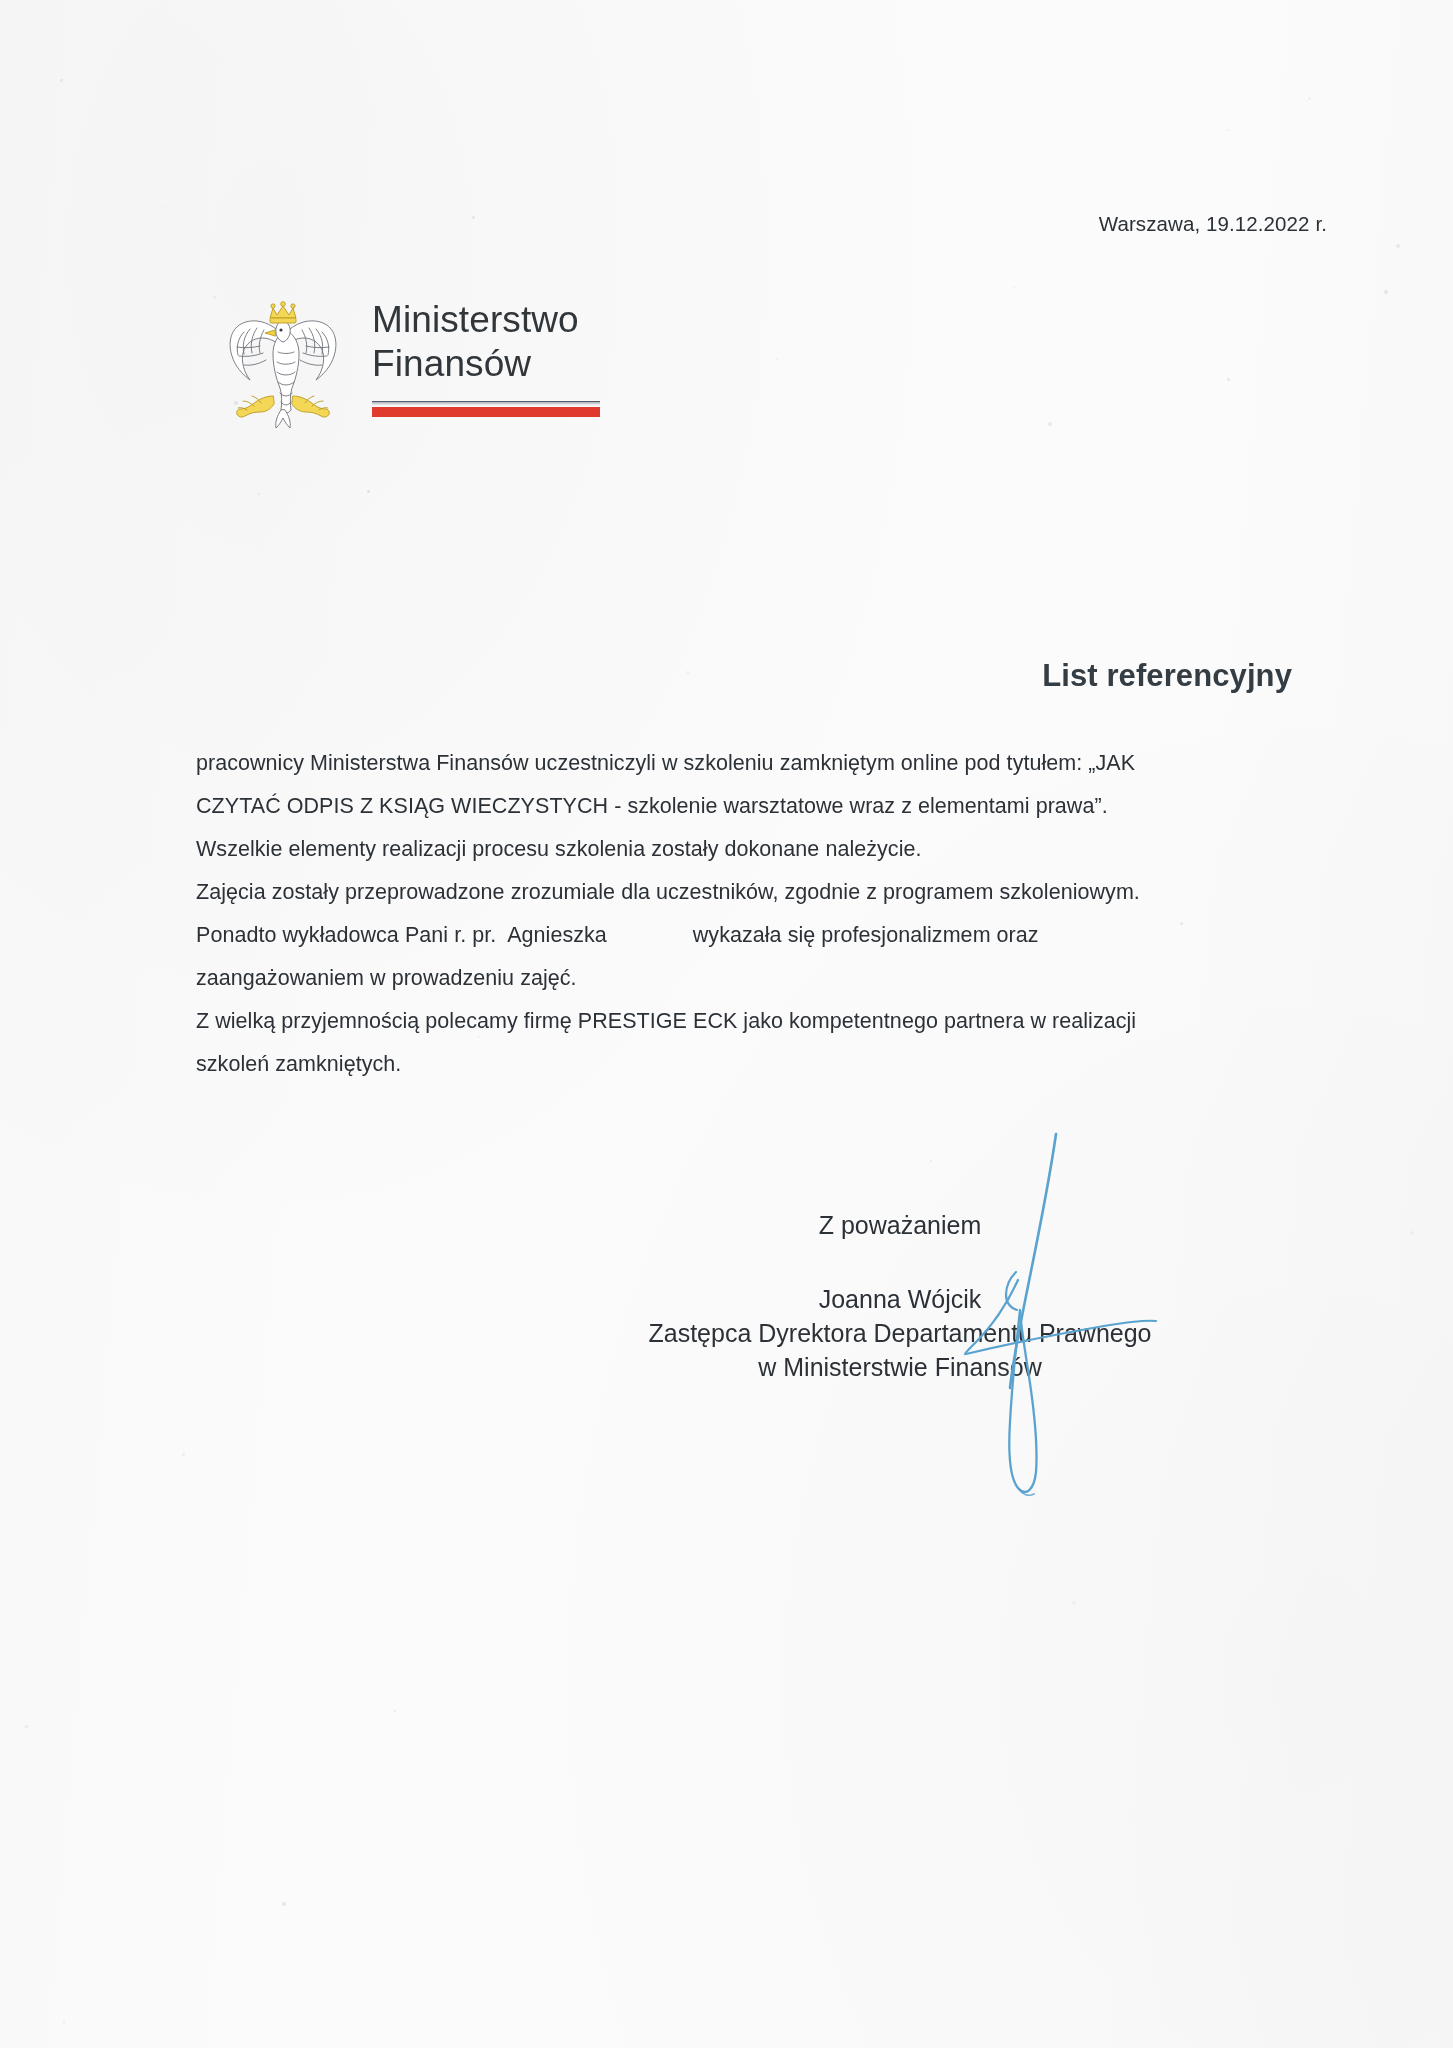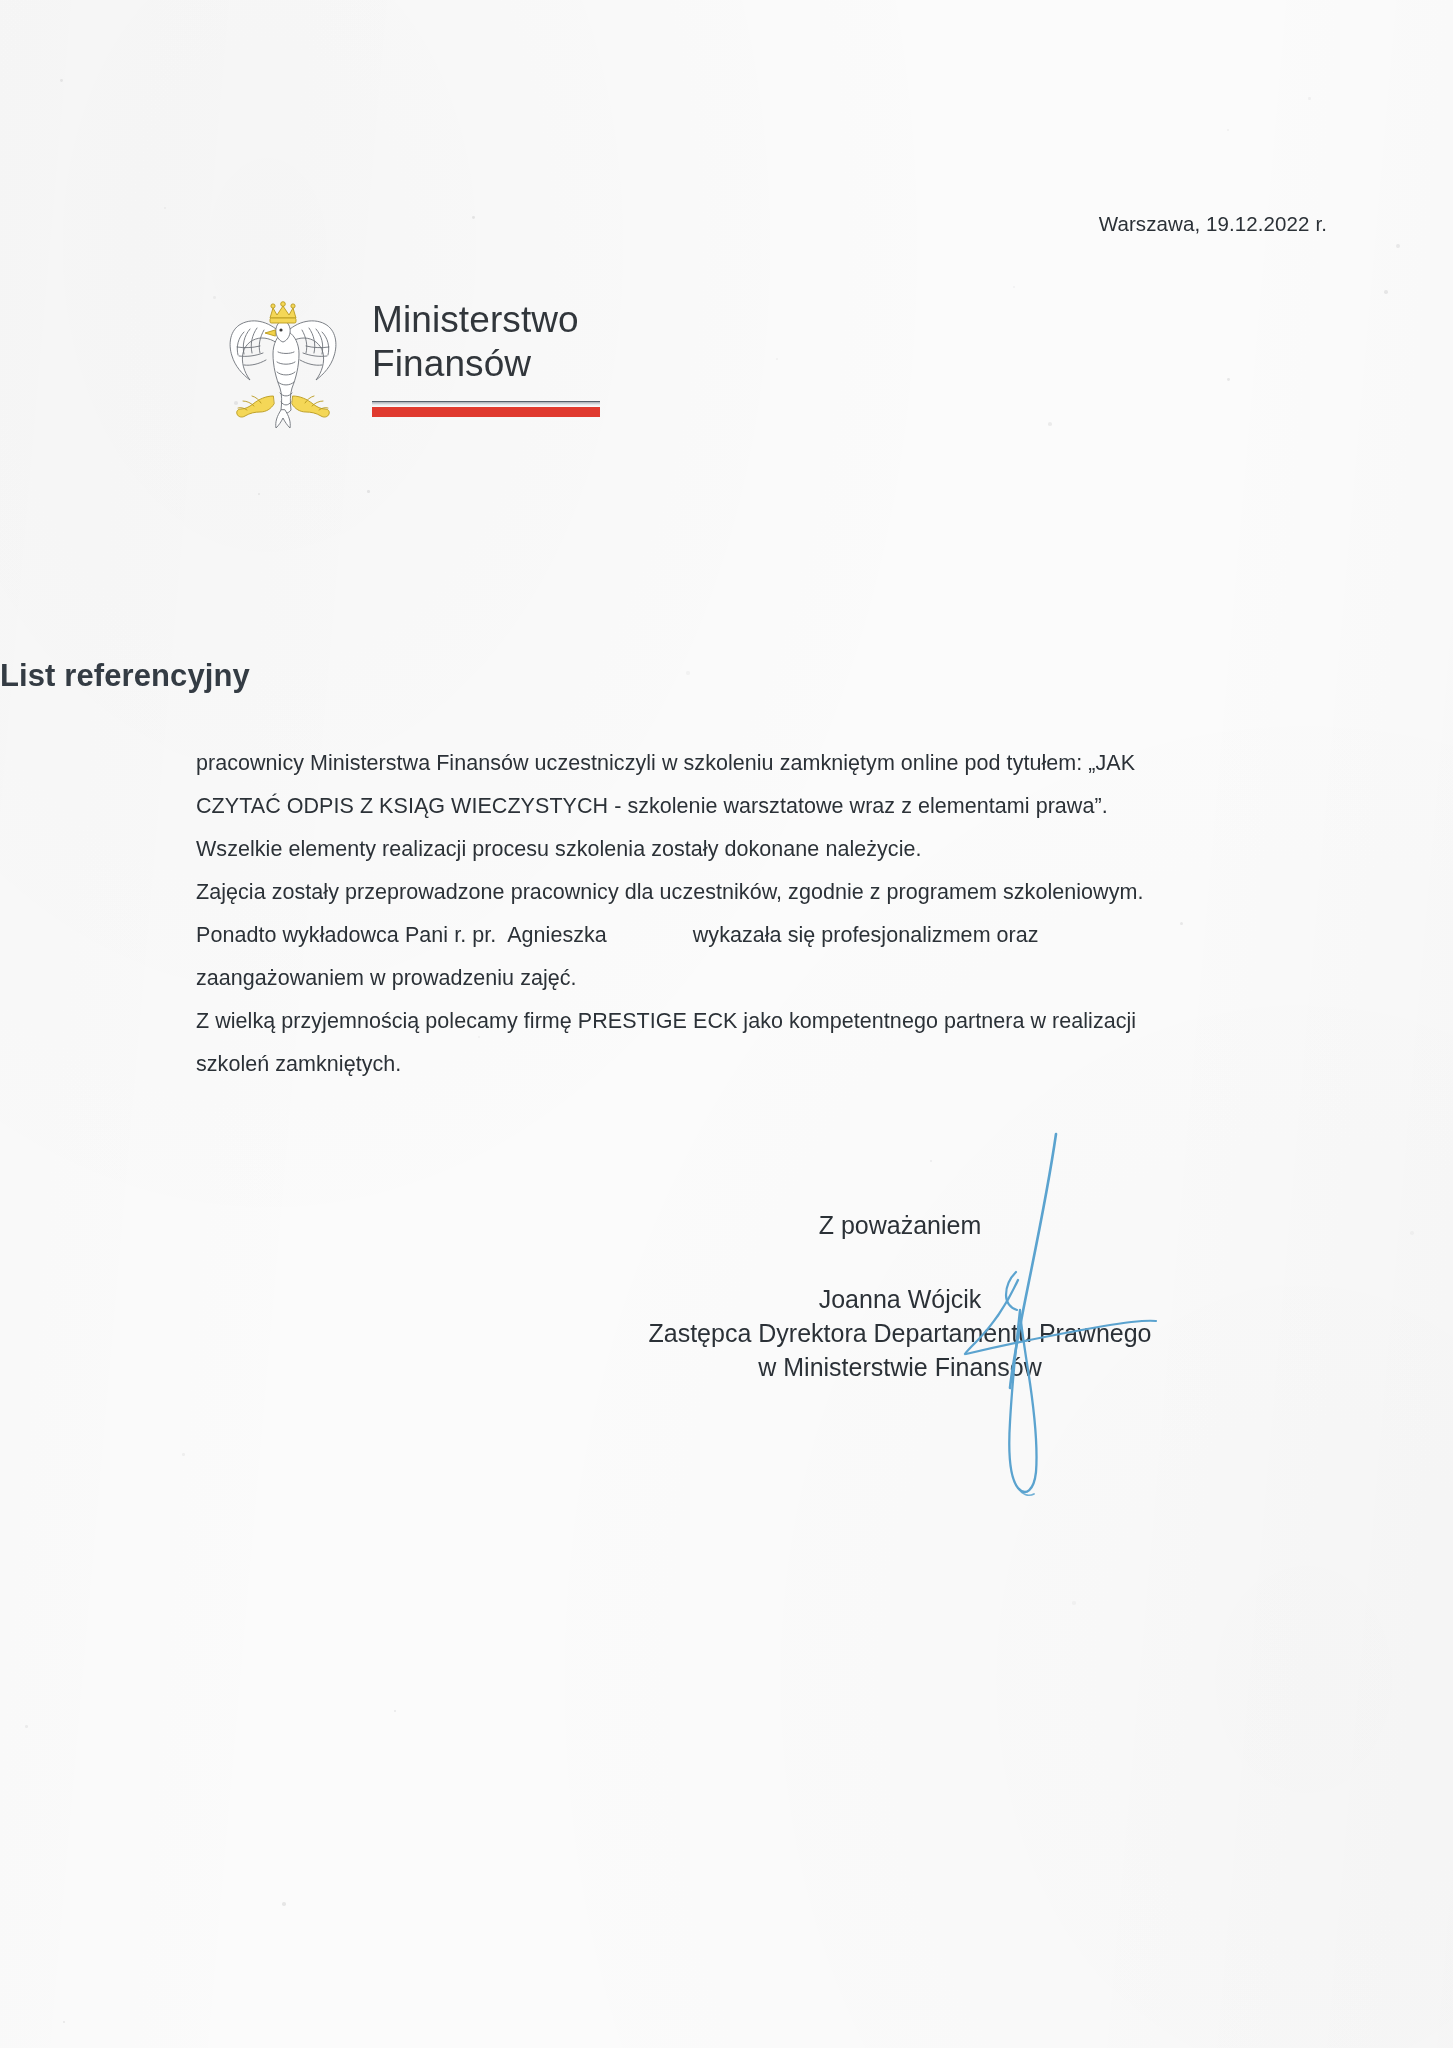--- a/index.html
+++ b/index.html
@@ -102,21 +102,21 @@
     height: 10px;
     background: #e03a2f;
   }
 
   
   #doc-title {
     position: absolute;
     top: 658px;
     left: 0;
     width: 1292px;
-    text-align: left;
+    text-align: right;
     font-size: 31px;
     font-weight: 700;
     color: #343c44;
     letter-spacing: 0.1px;
   }
 
   
   #letter-body {
     position: absolute;
     top: 742px;
@@ -283,21 +283,21 @@
       </div>
     </div>
   </div>
 
   <div id="doc-title">List referencyjny</div>
 
   <div id="letter-body">
     <div class="body-line">pracownicy Ministerstwa Finansów uczestniczyli w szkoleniu zamkniętym online pod tytułem: „JAK</div>
     <div class="body-line">CZYTAĆ ODPIS Z KSIĄG WIECZYSTYCH - szkolenie warsztatowe wraz z elementami prawa”.</div>
     <div class="body-line">Wszelkie elementy realizacji procesu szkolenia zostały dokonane należycie.</div>
-    <div class="body-line">Zajęcia zostały przeprowadzone pracownicy dla uczestników, zgodnie z programem szkoleniowym.</div>
+    <div class="body-line">Zajęcia zostały przeprowadzone zrozumiale dla uczestników, zgodnie z programem szkoleniowym.</div>
 
     <div class="body-line"><span>Ponadto wykładowca Pani r. pr.  Agnieszka</span><span class="redaction-gap"></span><span>wykazała się profesjonalizmem oraz</span></div>
 
     <div class="body-line">zaangażowaniem w prowadzeniu zajęć.</div>
     <div class="body-line">Z wielką przyjemnością polecamy firmę PRESTIGE ECK jako kompetentnego partnera w realizacji</div>
     <div class="body-line">szkoleń zamkniętych.</div>
   </div>
 
   <div id="signature-block">
     <div class="sign-line" id="closing-salutation">Z poważaniem</div>

